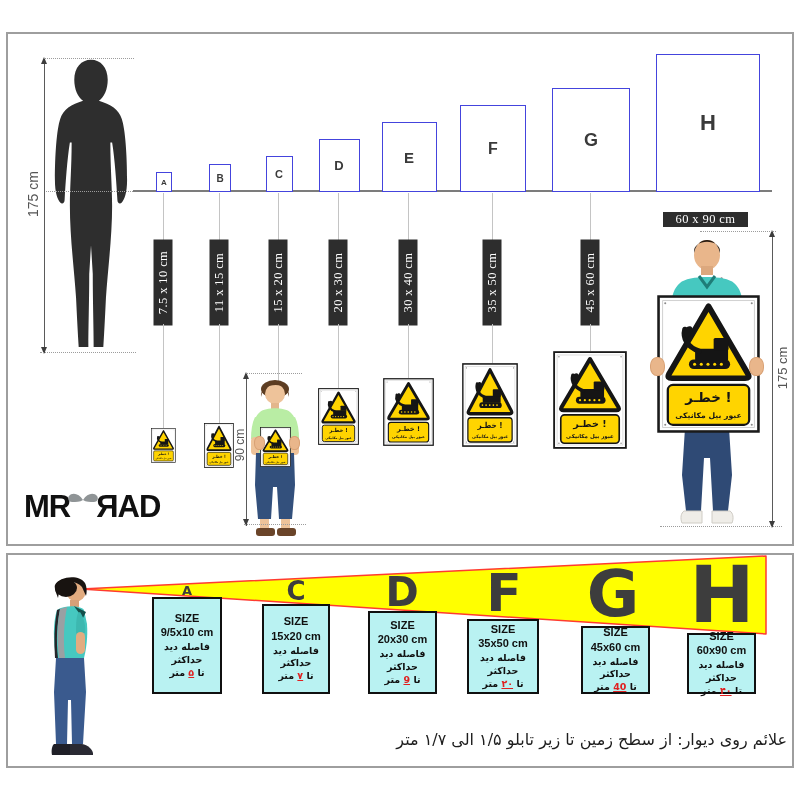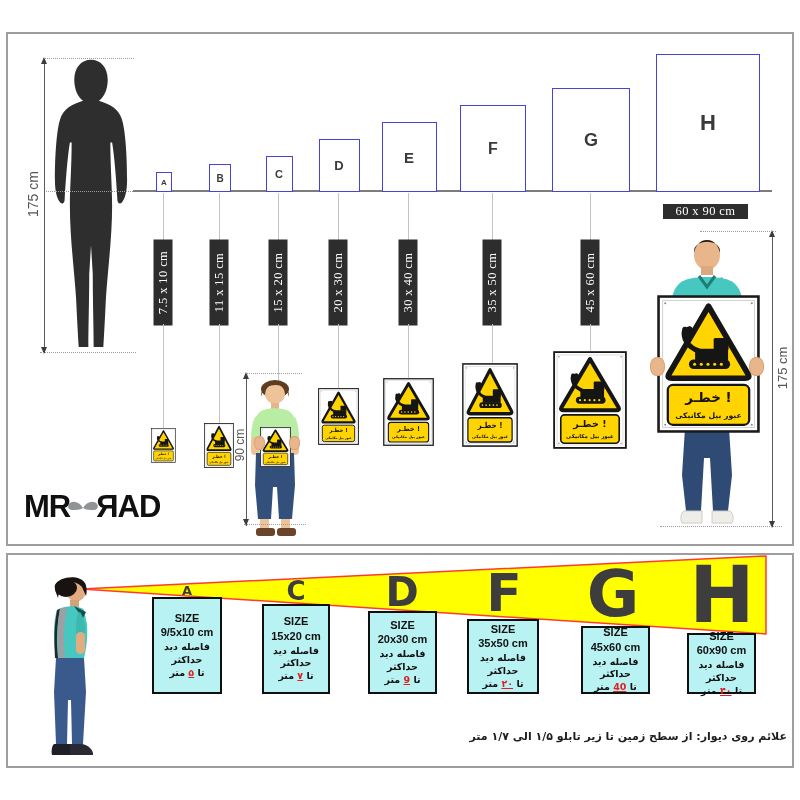--- a/index.html
+++ b/index.html
@@ -21,36 +21,36 @@
          display:flex;align-items:center;justify-content:center;color:#3a3a3a;font-weight:600}
   .cline{position:absolute;width:1px;background:#c4c4c4}
   .stag{position:absolute;width:86px;height:19px;background:var(--tag-black,#2d2d2d);color:#fff;
         font-family:"Liberation Serif",serif;font-size:12.5px;letter-spacing:.4px;
         display:flex;align-items:center;justify-content:center;transform:rotate(-90deg)}
   .htag{position:absolute;background:var(--tag-black,#2d2d2d);color:#fff;
         font-family:"Liberation Serif",serif;font-size:12.5px;letter-spacing:.4px;
         display:flex;align-items:center;justify-content:center}
   .sign{position:absolute}
   .hand{position:absolute;background:#e9b68b;border-radius:45%;border:1px solid #d9a276}
-  .logo{position:absolute;display:flex;align-items:center;color:#101010;font-weight:800;
+  .logo{position:absolute;display:flex;align-items:flex-start;color:#101010;font-weight:800;
         font-size:31px;letter-spacing:-1px;line-height:1}
   .logo svg{margin:0 -4px 3px}
   .blet{position:absolute;transform:translate(-50%,-50%);font-weight:bold;color:#3d3d3d;
         font-family:"DejaVu Sans",sans-serif;line-height:1}
   .bbox{position:absolute;background:var(--box-cyan,#b9f2f2);border:2.5px solid #101010;
         display:flex;flex-direction:column;align-items:center;justify-content:center;
         text-align:center;gap:1px;box-sizing:border-box}
   .bbox .en{font-weight:bold;font-size:11px;color:#101010;line-height:1.25}
   .bbox .fa{font-family:"DejaVu Sans",sans-serif;font-weight:bold;font-size:9.5px;
             color:#101010;direction:rtl;line-height:1.3}
   .bbox .red-num{color:#e02020;text-decoration:underline}
   .heading{position:absolute;background:var(--accent-red,#e8212e);color:#fff;font-weight:bold;
            font-size:13.5px;padding:2px 7px 3px;direction:rtl;
            font-family:"DejaVu Sans",sans-serif}
-  .note{position:absolute;color:#1d1d1d;font-weight:bold;font-size:11px;direction:rtl;
+  .note{position:absolute;color:#1d1d1d;font-weight:normal;font-size:16px;direction:rtl;
         font-family:"DejaVu Sans",sans-serif}
 </style>
 </head>
 <body>
 
 <svg width="0" height="0" style="position:absolute" aria-hidden="true">
   <symbol id="warning-sign" viewBox="0 0 100 135">
     <rect x="1.5" y="1.5" width="97" height="132" fill="#ffffff" stroke="#1a1a1a" stroke-width="2.5"></rect>
     <rect x="5.5" y="5.5" width="89" height="124" fill="none" stroke="#c6c6c6" stroke-width="0.8"></rect>
     <circle cx="8" cy="8" r="1" fill="#8a8a8a"></circle>
@@ -138,21 +138,21 @@
       <div class="cline" style="left: 492px; top: 324px; height: 39px;"></div>
       <div class="trect" style="left: 552px; top: 88px; width: 76px; height: 102px; font-size: 18px;">
         <span>G</span>
       </div>
       <div class="cline" style="left: 590px; top: 193px; height: 47px;"></div>
       <div class="stag" style="left: 547px; top: 273px;">45 x 60 cm</div>
       <div class="cline" style="left: 590px; top: 324px; height: 27px;"></div>
       <div class="trect" style="left: 656px; top: 54px; width: 102px; height: 136px; font-size: 22px;">
         <span>H</span>
       </div>
-      <div class="htag" style="left: 663px; top: 204px; width: 85px; height: 15px;">60 x 90 cm</div>
+      <div class="htag" style="left: 663px; top: 212px; width: 85px; height: 15px;">60 x 90 cm</div>
     </div>
 
   <svg class="a" style="left:248px;top:377px" width="54" height="163" viewBox="0 0 54 163">
     <ellipse cx="27" cy="12" rx="14" ry="9" fill="#5d3d22"></ellipse>
     <circle cx="27" cy="17" r="10" fill="#eec39a"></circle>
     <path d="M13 20 C11 5 43 3 41 20 C39 10 33 6 27 6 C21 6 15 10 13 20 Z" fill="#5d3d22"></path>
     <rect x="23" y="26" width="8" height="7" fill="#e3b68c"></rect>
     <path d="M12 35 C18 30 36 30 42 35 C47 39 49 46 49 54 L47 76 L7 76 L5 54 C5 46 7 39 12 35 Z" fill="#b9eda4"></path>
     <path d="M7 40 C4 46 3 54 3 62 L11 63 C11 55 12 47 14 42 Z" fill="#b9eda4"></path>
     <path d="M47 40 C50 46 51 54 51 62 L43 63 C43 55 42 47 40 42 Z" fill="#b9eda4"></path>

